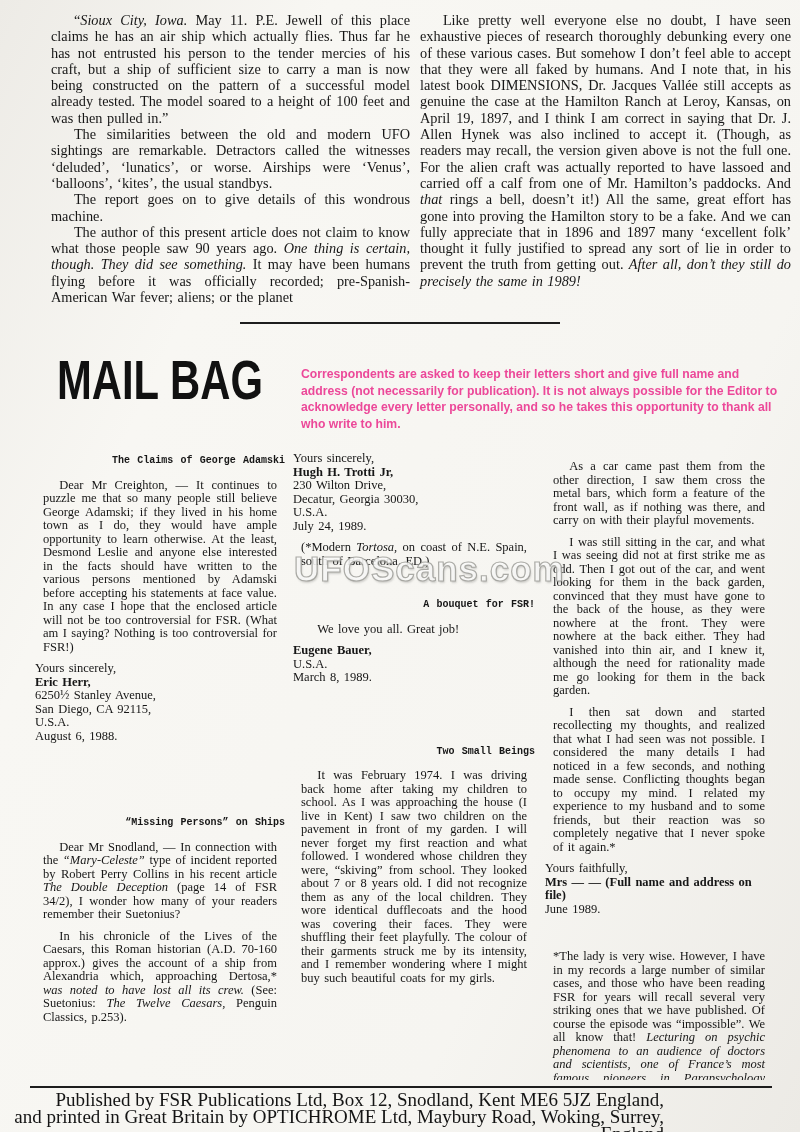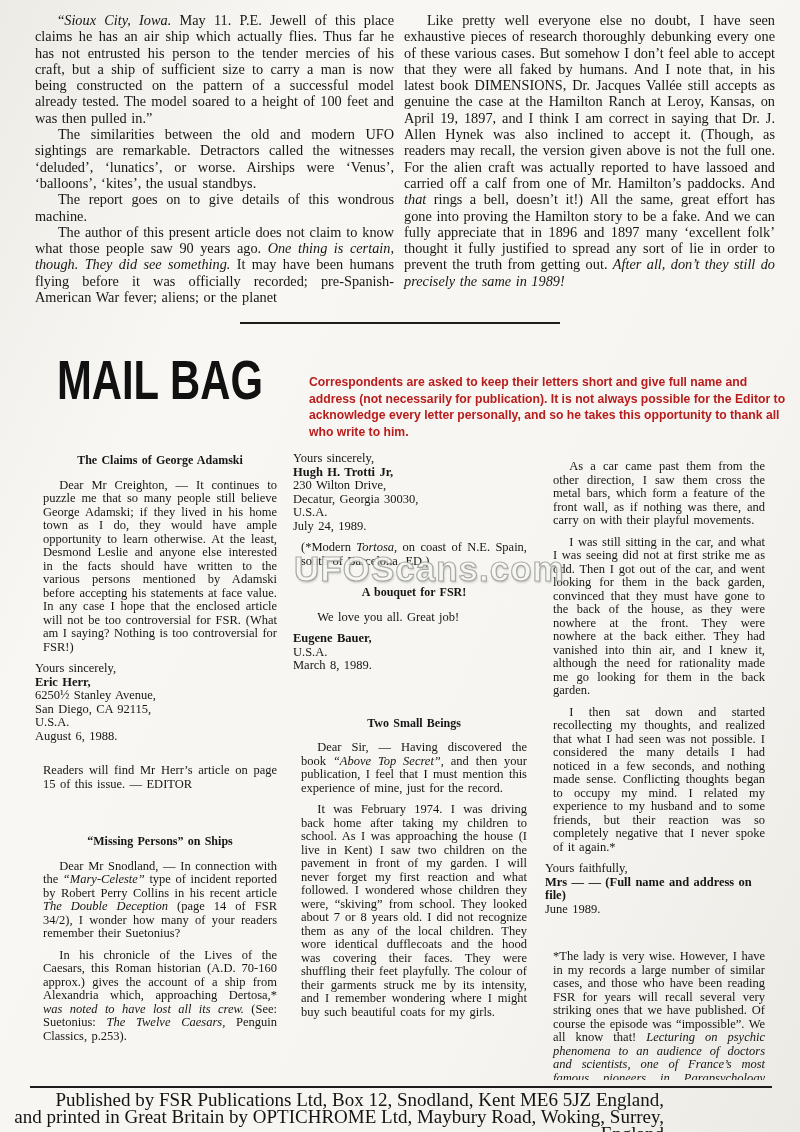--- a/index.html
+++ b/index.html
@@ -5,47 +5,47 @@
   html,body{margin:0;padding:0;}
   body{
     width:800px;height:1132px;
     font-family:"Liberation Serif", serif;
     color:#161616;
     background:linear-gradient(115deg,#edebe6 0%,#f8f7f3 25%,#f6f5f1 70%,#eceae5 100%);
   }
   .page{position:relative;width:800px;height:1132px;overflow:hidden;}
 
   
-  .top{position:absolute;left:35px;top:12px;width:740px;display:flex;gap:10px;}
+  .top{position:absolute;left:51px;top:12px;width:740px;display:flex;gap:10px;}
   .topcol{font-size:14.3px;line-height:16.3px;text-align:justify;word-spacing:0.07em;}
   .colL{width:360px;}
   .colR{width:372px;}
   .topcol p{margin:0;}
   .topcol p.ind{text-indent:1.6em;}
   .ed-head{font-weight:normal;margin:9px 0 0 0 !important;}
   .i{font-style:italic;}
   .b{font-weight:bold;}
 
   .divider{position:absolute;left:240px;top:322px;width:320px;height:2px;background:#1d1d1d;}
 
   
   .mb-title{position:absolute;left:57px;top:348px;margin:0;font-family:"Liberation Sans",sans-serif;
     font-weight:bold;font-size:55px;letter-spacing:0px;transform:scaleX(0.76);transform-origin:left top;
     color:#111;white-space:nowrap;}
-  .mb-intro{position:absolute;left:293px;top:358px;width:482px;margin:16px;
-    font-family:"Liberation Sans",sans-serif;font-weight:bold;font-size:12.2px;line-height:16.6px;color:#b91c1c;}
+  .mb-intro{position:absolute;left:293px;top:358px;width:482px;margin:8px;
+    font-family:"Liberation Sans",sans-serif;font-weight:bold;font-size:12.2px;line-height:16.6px;color:#ec4899;}
 
   
   .lcol{position:absolute;top:452px;font-size:12.5px;line-height:13.5px;text-align:justify;
     word-spacing:0.1em;height:628px;overflow:hidden;}
   .c1{left:35px;width:250px;}
   .c2{left:293px;width:242px;}
   .c3{left:545px;width:228px;}
-  .lcol h3{font-size:12px;text-align:center;margin:2px 0 11px 0;font-weight:bold;}
-  .lcol h3.gap-top{margin-top:44px;}
+  .lcol h3{font-size:10px;text-align:right;margin:2px 0 11px 0;font-weight:bold;font-family:Liberation Mono, monospace;}
+  .lcol h3.gap-top{margin-top:60px;}
   .lcol p{margin:8px;}
   .lcol p.ind{text-indent:1.3em;}
   .lcol .line{text-align:left;}
   .sp{height:13px;}
   .sp-lg{height:26px;}
 
   
   .watermark{position:absolute;left:294px;top:549px;font-family:"Liberation Sans",sans-serif;
     font-weight:bold;font-size:35px;letter-spacing:1px;color:rgba(252,252,250,0.85);
     -webkit-text-stroke:1.2px rgba(145,145,140,0.75);
@@ -82,41 +82,39 @@
   <div class="lcol c1">
     <h3>The Claims of George Adamski</h3>
     <p class="ind">Dear Mr Creighton, — It continues to puzzle me that so many people still believe George Adamski; if they lived in his home town as I do, they would have ample opportunity to learn otherwise. At the least, Desmond Leslie and anyone else interested in the facts should have written to the various persons mentioned by Adamski before accepting his statements at face value. In any case I hope that the enclosed article will not be too controversial for FSR. (What am I saying? Nothing is too controversial for FSR!)</p>
     <div class="line">Yours sincerely,</div>
     <div class="line b">Eric Herr,</div>
     <div class="line">6250½ Stanley Avenue,</div>
     <div class="line">San Diego, CA 92115,</div>
     <div class="line">U.S.A.</div>
     <div class="line">August 6, 1988.</div>
     <div class="sp"></div>
-    <p>Readers will find Mr Herr’s article on page 15 of this issue. — EDITOR</p>
     <h3 class="gap-top">“Missing Persons” on Ships</h3>
     <p class="ind"><span>Dear Mr Snodland, — In connection with the </span><span class="i">“Mary-Celeste”</span><span> type of incident reported by Robert Perry Collins in his recent article </span><span class="i">The Double Deception</span><span> (page 14 of FSR 34/2), I wonder how many of your readers remember their Suetonius?</span></p>
     <p class="ind"><span>In his chronicle of the Lives of the Caesars, this Roman historian (A.D. 70-160 approx.) gives the account of a ship from Alexandria which, approaching Dertosa,* </span><span class="i">was noted to have lost all its crew.</span><span> (See: Suetonius: </span><span class="i">The Twelve Caesars,</span><span> Penguin Classics, p.253).</span></p>
   </div>
 
   <div class="lcol c2">
     <div class="line">Yours sincerely,</div>
     <div class="line b">Hugh H. Trotti Jr,</div>
     <div class="line">230 Wilton Drive,</div>
     <div class="line">Decatur, Georgia 30030,</div>
     <div class="line">U.S.A.</div>
     <div class="line">July 24, 1989.</div>
     <p><span>(*Modern </span><span class="i">Tortosa,</span><span> on coast of N.E. Spain, south of Barcelona. ED.)</span></p>
-    <h3 class="gap-top" style="margin-top:18px">A bouquet for FSR!</h3>
+    <h3 class="gap-top" style="margin-top:30px">A bouquet for FSR!</h3>
     <p class="ind">We love you all. Great job!</p>
     <div class="line b">Eugene Bauer,</div>
     <div class="line">U.S.A.</div>
     <div class="line">March 8, 1989.</div>
     <h3 class="gap-top">Two Small Beings</h3>
-    <p class="ind"><span>Dear Sir, — Having discovered the book </span><span class="i">“Above Top Secret”,</span><span> and then your publication, I feel that I must mention this experience of mine, just for the record.</span></p>
     <p class="ind">It was February 1974. I was driving back home after taking my children to school. As I was approaching the house (I live in Kent) I saw two children on the pavement in front of my garden. I will never forget my first reaction and what followed. I wondered whose children they were, “skiving” from school. They looked about 7 or 8 years old. I did not recognize them as any of the local children. They wore identical dufflecoats and the hood was covering their faces. They were shuffling their feet playfully. The colour of their garments struck me by its intensity, and I remember wondering where I might buy such beautiful coats for my girls.</p>
   </div>
 
   <div class="lcol c3">
     <p class="ind">As a car came past them from the other direction, I saw them cross the metal bars, which form a feature of the front wall, as if nothing was there, and carry on with their playful movements.</p>
     <p class="ind">I was still sitting in the car, and what I was seeing did not at first strike me as odd. Then I got out of the car, and went looking for them in the back garden, convinced that they must have gone to the back of the house, as they were nowhere at the front. They were nowhere at the back either. They had vanished into thin air, and I knew it, although the need for rationality made me go looking for them in the back garden.</p>
     <p class="ind">I then sat down and started recollecting my thoughts, and realized that what I had seen was not possible. I considered the many details I had noticed in a few seconds, and nothing made sense. Conflicting thoughts began to occupy my mind. I related my experience to my husband and to some friends, but their reaction was so completely negative that I never spoke of it again.*</p>
     <div class="line">Yours faithfully,</div>
     <div class="line b">Mrs — — (Full name and address on file)</div>
     <div class="line">June 1989.</div>

